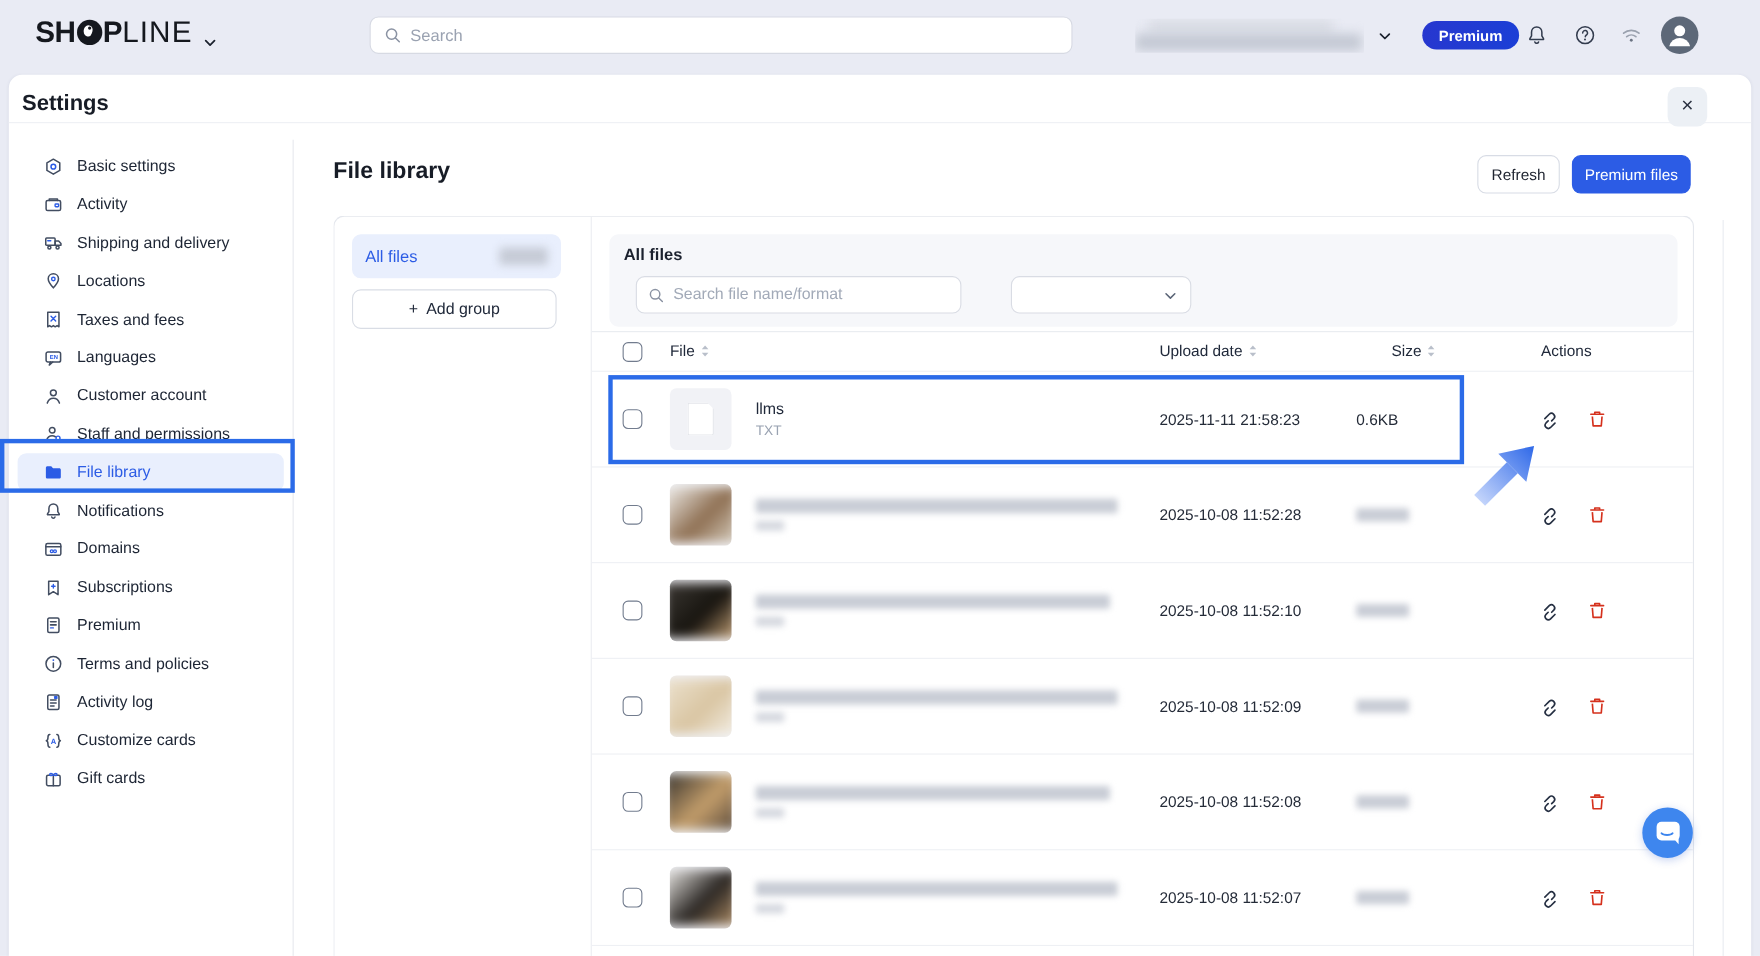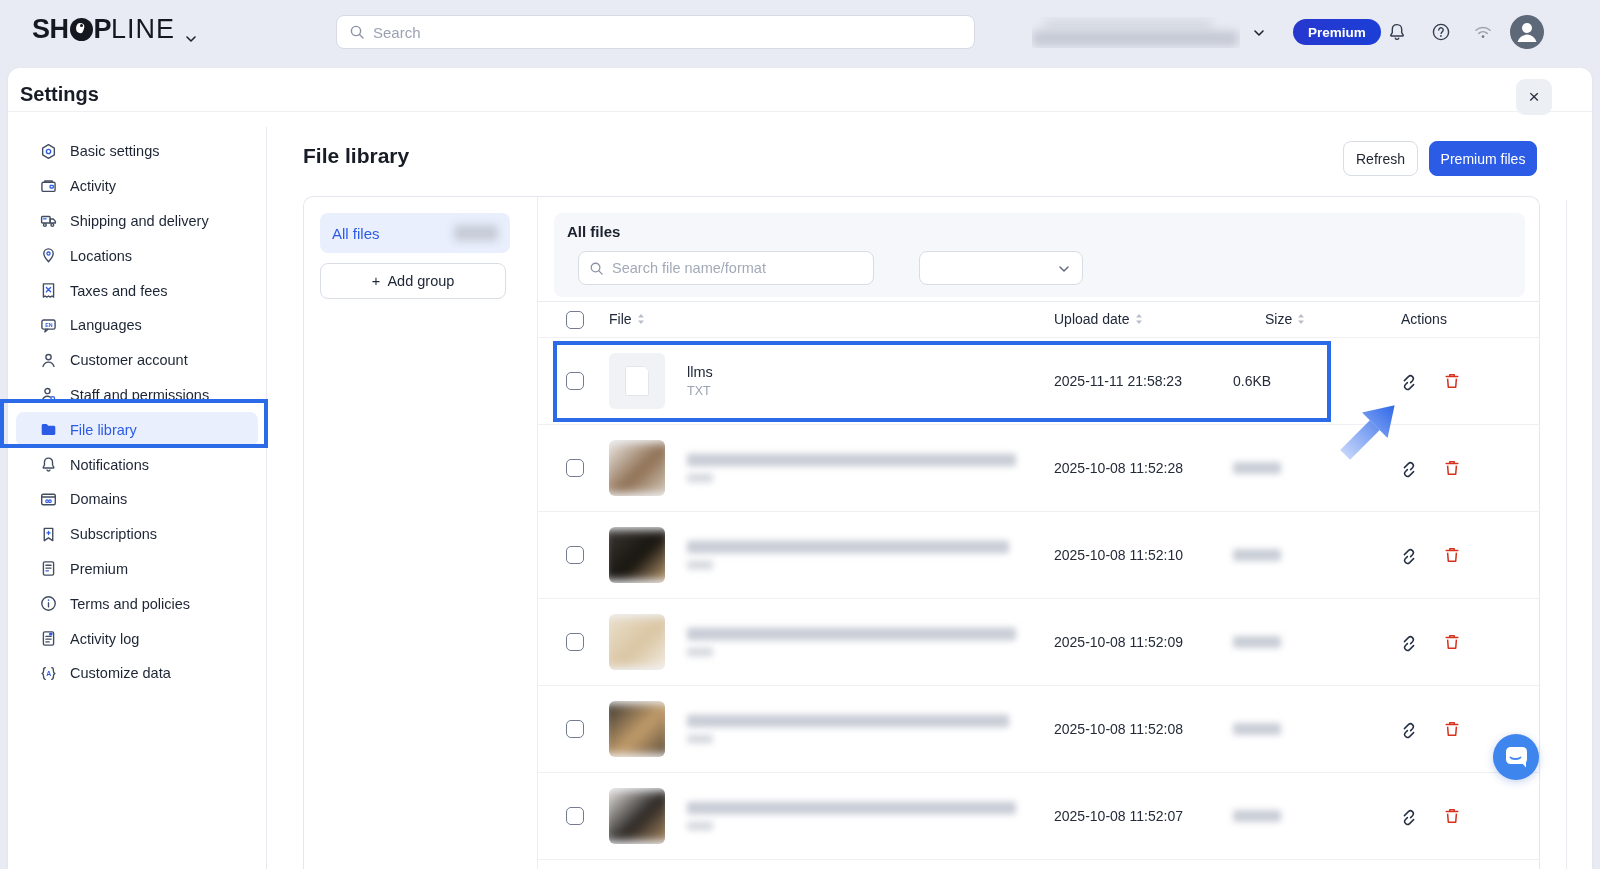--- a/index.html
+++ b/index.html
@@ -309,21 +309,31 @@
     <span class="side-label">Activity log</span>
   </div>
       <div class="side-item">
     <span class="side-icon">
           <svg viewBox="0 0 16 16" width="17" height="17">
             <path d="M5 2.5c-1.6 0-1.6 1.4-1.6 2.6S3.3 7.6 2 8c1.3.4 1.4 1.7 1.4 2.9S3.4 13.5 5 13.5" fill="none" stroke="currentColor" stroke-width="1.3" stroke-linecap="round" stroke-linejoin="round"></path>
             <path d="M11 2.5c1.6 0 1.6 1.4 1.6 2.6s.1 2.5 1.4 2.9c-1.3.4-1.4 1.7-1.4 2.9s0 2.6-1.6 2.6" fill="none" stroke="currentColor" stroke-width="1.3" stroke-linecap="round" stroke-linejoin="round"></path>
             <text x="5.8" y="10.4" font-size="6.5" font-weight="bold" style="fill:var(--accent)" font-family="sans-serif">A</text>
           </svg>
         </span>
-    <span class="side-label">Customize data</span>
+    <span class="side-label">Customize cards</span>
+  </div>
+      <div class="side-item">
+    <span class="side-icon">
+          <svg viewBox="0 0 16 16" width="17" height="17">
+            <rect x="2.2" y="4.4" width="11.6" height="9" rx="1.3" fill="none" stroke="currentColor" stroke-width="1.3" stroke-linecap="round" stroke-linejoin="round"></rect>
+            <path d="M8 4.4v9" fill="none" stroke="currentColor" stroke-width="1.3" stroke-linecap="round" stroke-linejoin="round"></path>
+            <path d="M8 4.2C6.8 2.2 4.6 2.6 4.9 4.1 5.1 5.2 7 4.6 8 4.2zm0 0c1.2-2 3.4-1.6 3.1-.1C10.9 5.2 9 4.6 8 4.2z" style="stroke:var(--accent)" fill="none" stroke-width="1.1"></path>
+          </svg>
+        </span>
+    <span class="side-label">Gift cards</span>
   </div>
     </nav>
 
 </div>
 
 <h1 class="main-title">File library</h1>
 <button class="btn btn-refresh">Refresh</button>
 <button class="btn btn-upload">Premium files</button>
 
 <div class="card">

